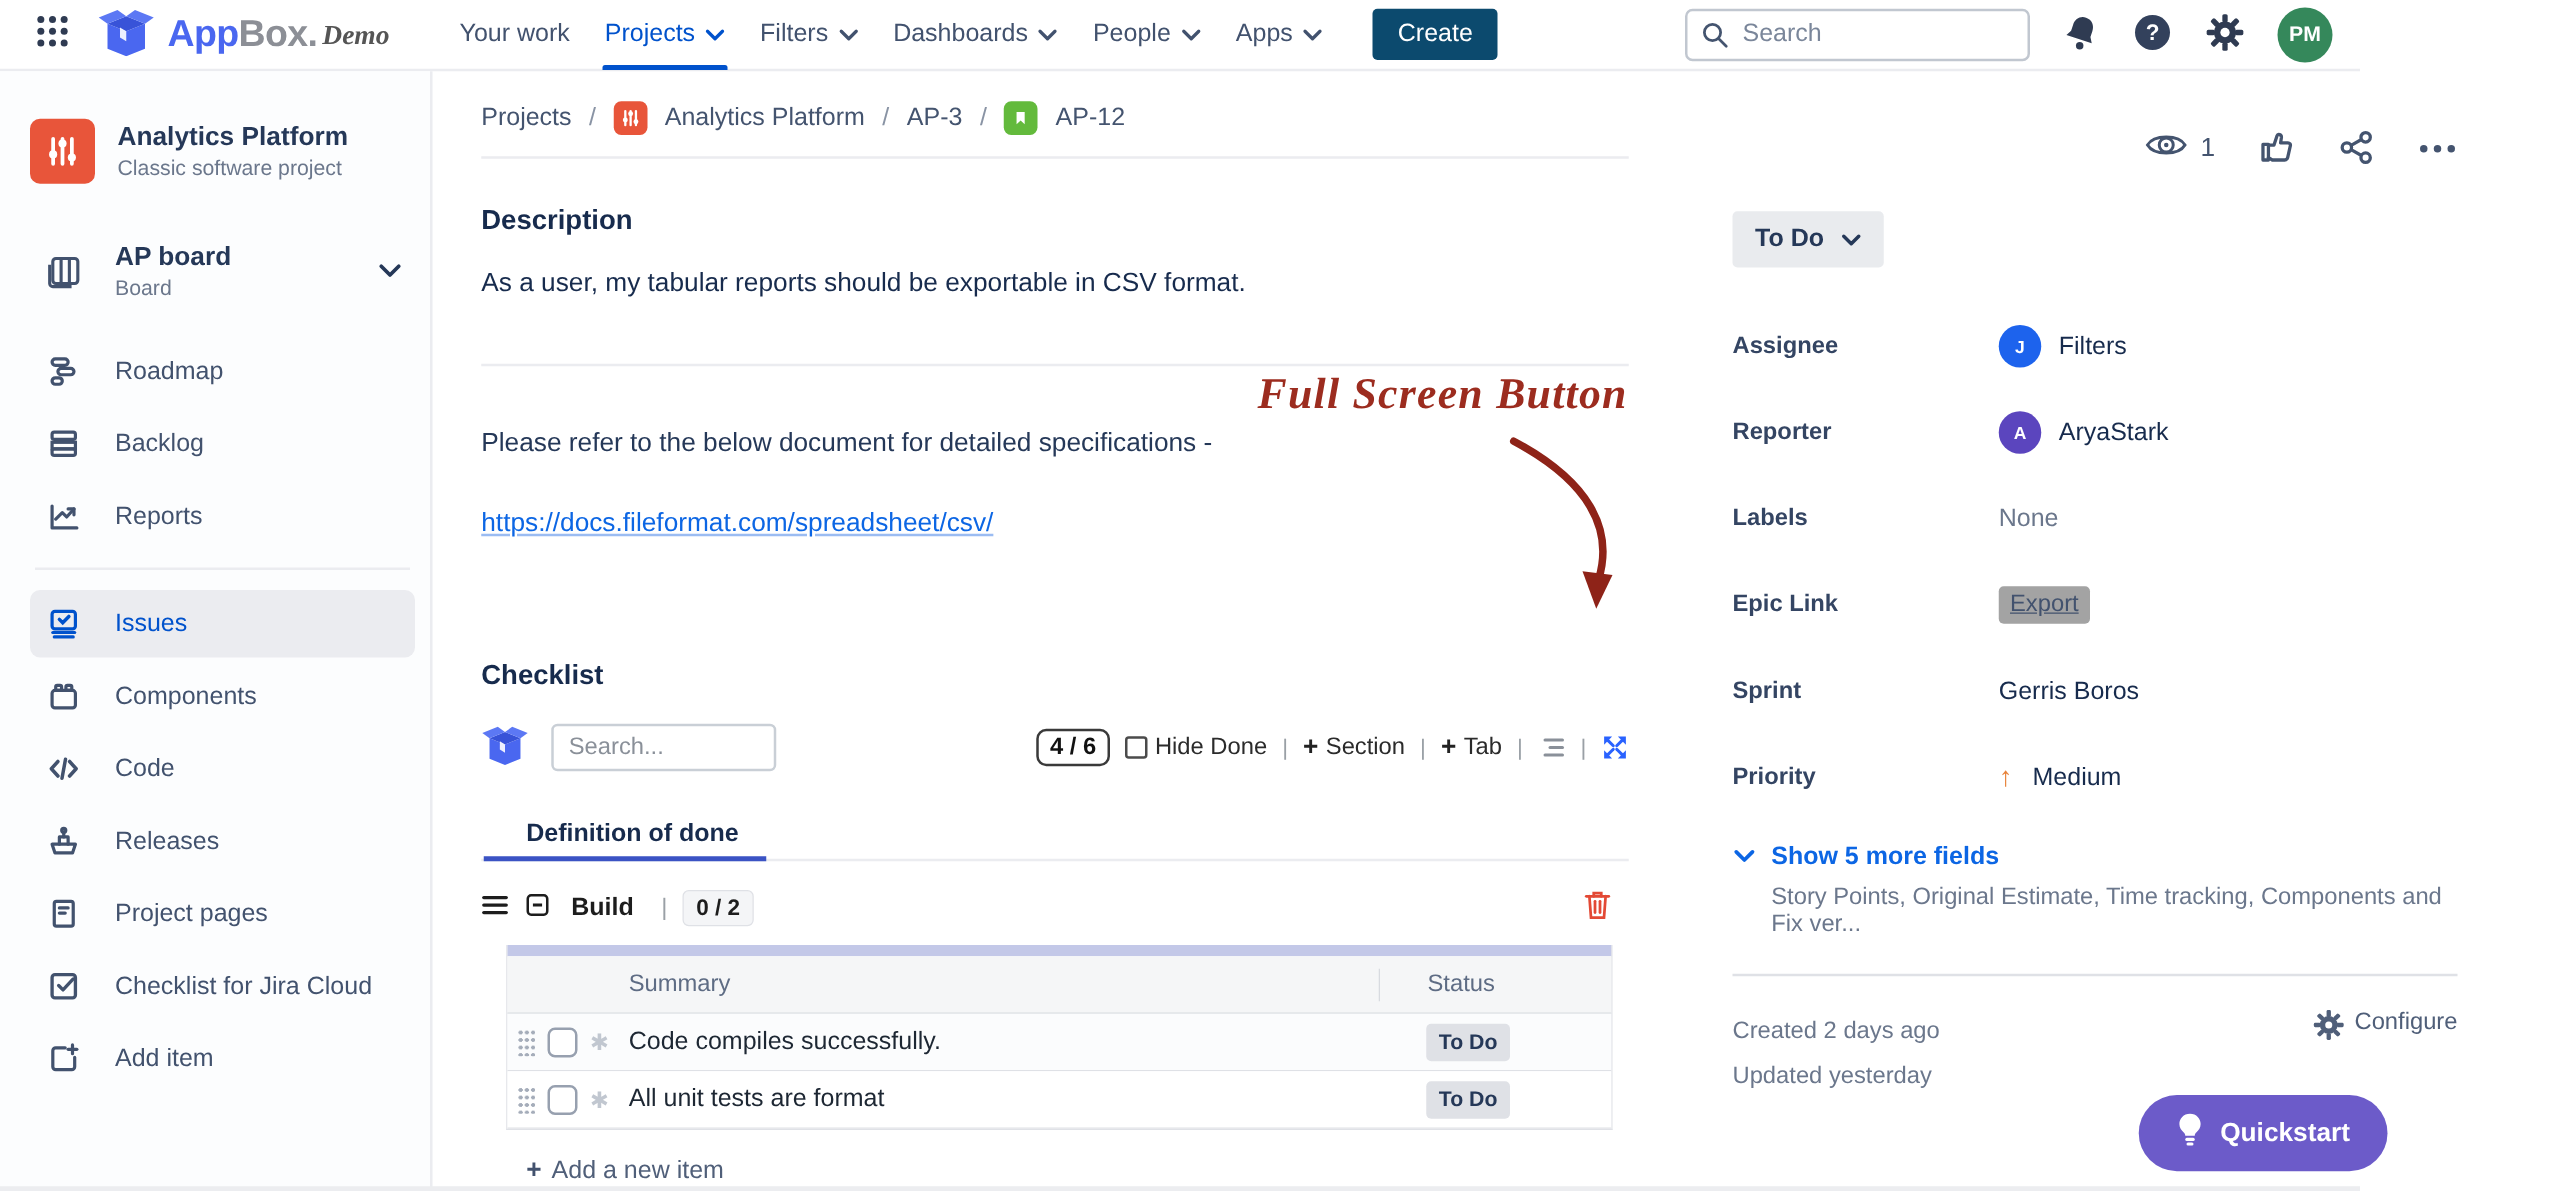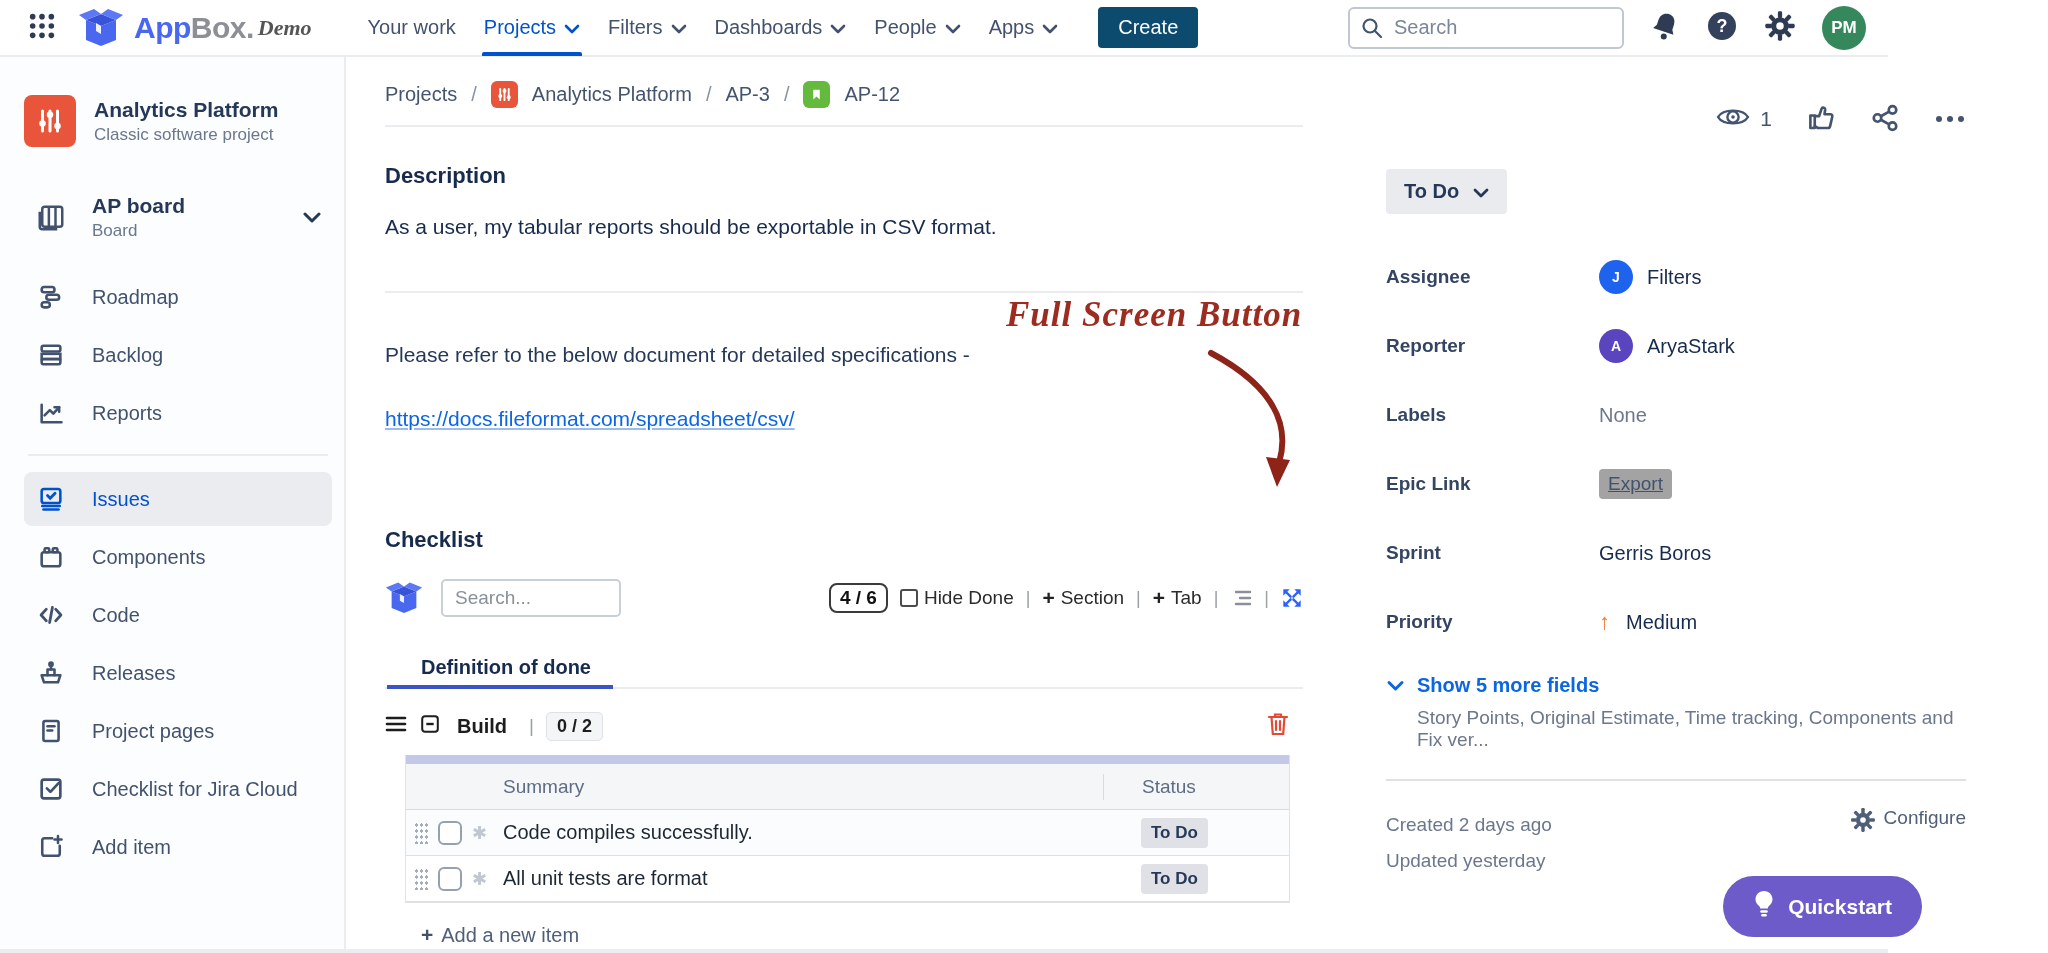--- a/index.html
+++ b/index.html
@@ -141,21 +141,21 @@
     color:#42526E; text-decoration:underline; cursor:pointer; }
   .prio-arrow { color:#E8833A; font-size:22px; font-weight:700; margin-right:2px; }
   .show-more { display:flex; align-items:center; gap:12px; color:#0C66E4; font-size:20px;
     font-weight:600; cursor:pointer; margin-top:6px; }
   .show-more-sub { margin:10px 0 0 31px; font-size:19px; color:#6B778C; }
   .panel-div { height:2px; background:#DFE1E6; margin-top:28px; width:580px; }
   .meta-row { display:flex; margin-top:26px; width:580px; }
   .meta-dates { font-size:19px; color:#6B778C; line-height:1.9; }
   .configure { margin-left:auto; display:flex; align-items:flex-start; gap:8px; font-size:19px;
     color:#505F79; cursor:pointer; }
-  .quickstart { position:absolute; right:80px; bottom:16px; background:#6C5BC9; color:#fff;
+  .quickstart { position:absolute; right:92px; bottom:16px; background:#6C5BC9; color:#fff;
     border:none; border-radius:31px; height:61px; padding:0 30px; font-size:21px; font-weight:700;
     display:flex; align-items:center; gap:13px; cursor:pointer; font-family:inherit; }
   .bottom-strip { position:absolute; left:0; right:0; bottom:0; height:4px; background:#ECEDF0; }
 </style>
 </head>
 <body>
 
 <div class="page">
 
   <header class="topbar">

